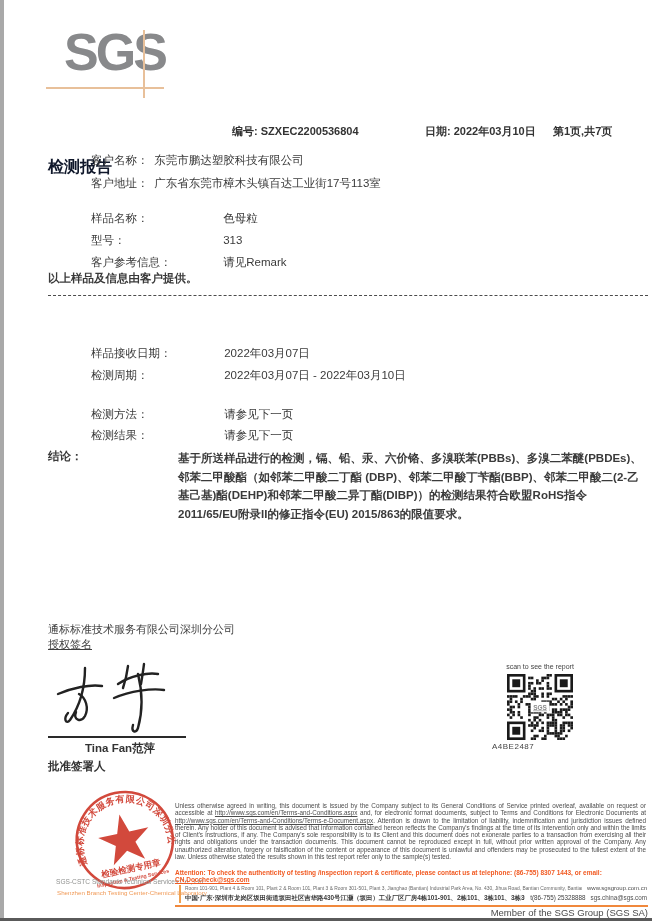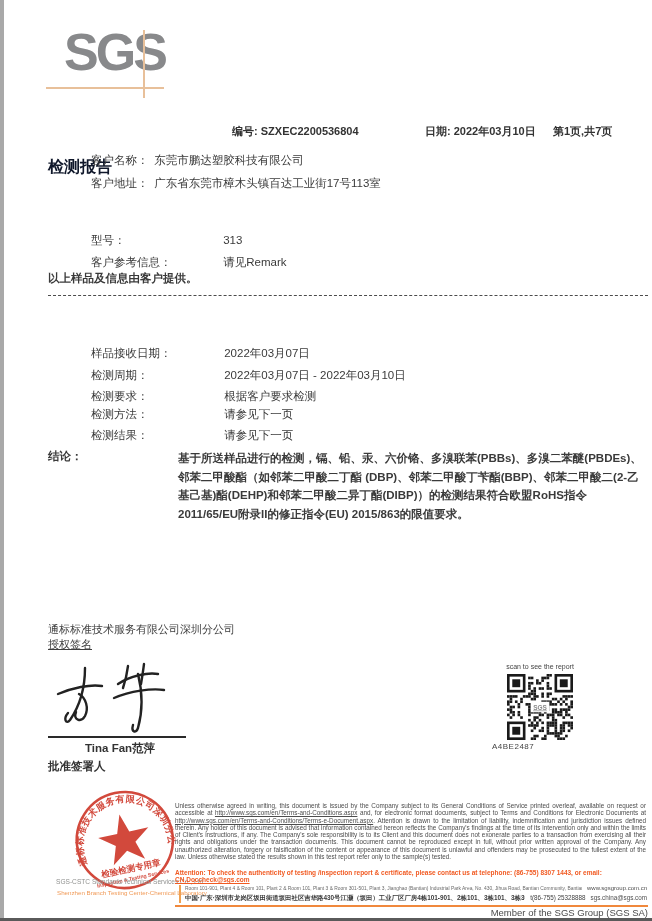--- a/index.html
+++ b/index.html
@@ -88,43 +88,43 @@
 
   <div class="row lw60" style="top:153px">
     <span class="lbl">客户名称：</span>
     <span class="val">东莞市鹏达塑胶科技有限公司</span>
   </div>
   <div class="row lw60" style="top:176px">
     <span class="lbl">客户地址：</span>
     <span class="val">广东省东莞市樟木头镇百达工业街17号113室</span>
   </div>
 
+  <div class="row lw129" style="top:211px">
+    <span class="lbl">样品名称：</span>
+    <span class="val">色母粒</span>
+  </div>
   <div class="row lw129" style="top:233px">
     <span class="lbl">型号：</span>
     <span class="val">313</span>
   </div>
   <div class="row lw129" style="top:255px">
     <span class="lbl">客户参考信息：</span>
     <span class="val">请见Remark</span>
   </div>
   <div class="note" style="top:271px">以上样品及信息由客户提供。</div>
 
   <div class="dash-sep"></div>
 
   <div class="row lw130" style="top:346px">
     <span class="lbl">样品接收日期：</span>
     <span class="val">2022年03月07日</span>
   </div>
   <div class="row lw130" style="top:368px">
     <span class="lbl">检测周期：</span>
     <span class="val">2022年03月07日 - 2022年03月10日</span>
-  </div>
-  <div class="row lw130" style="top:389px">
-    <span class="lbl">检测要求：</span>
-    <span class="val">根据客户要求检测</span>
   </div>
   <div class="row lw130" style="top:407px">
     <span class="lbl">检测方法：</span>
     <span class="val">请参见下一页</span>
   </div>
   <div class="row lw130" style="top:428px">
     <span class="lbl">检测结果：</span>
     <span class="val">请参见下一页</span>
   </div>
 

